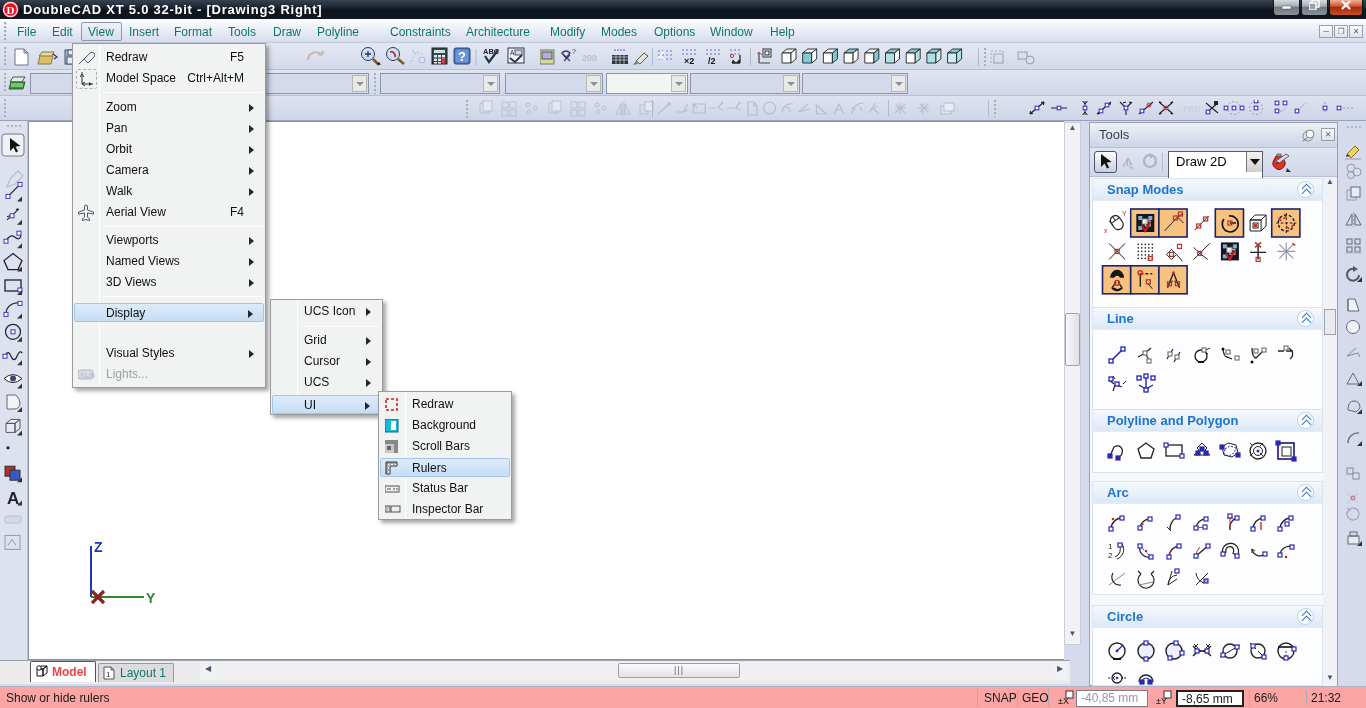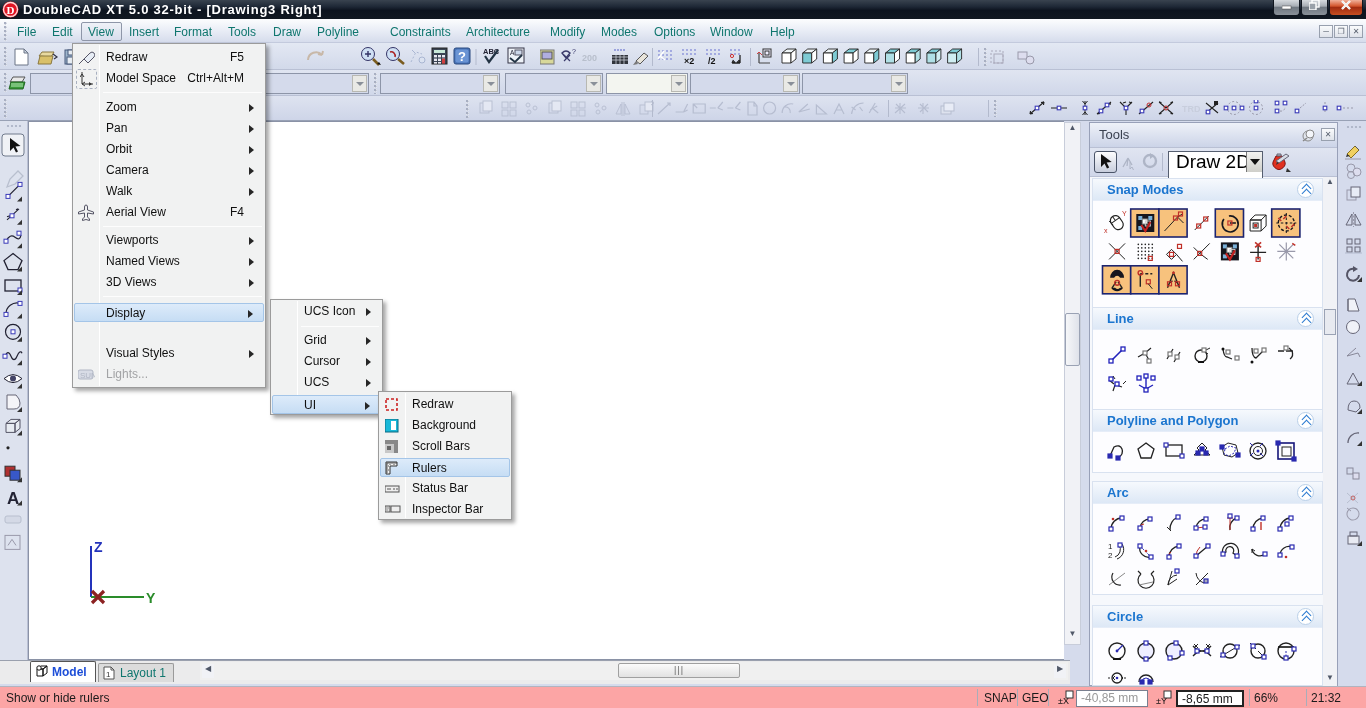--- a/index.html
+++ b/index.html
@@ -35,21 +35,21 @@
 #ptitle { left:0; top:0; width:247px; height:25px; background:linear-gradient(#eef1f8,#ccd4e8); border-bottom:1px solid #b9c0d4; color:#3a4150; font-size:13px; line-height:24px; padding-left:9px; }
 #ptool { left:0; top:25px; width:247px; height:29px; background:linear-gradient(#e0e5f1,#d0d7e9); border-bottom:1px solid #b9c0d4; }
 .sect { position:absolute; left:2px; width:231px; background:#fdfdff; border:1px solid #d9e2f0; }
 .shead { height:22px; background:linear-gradient(#f6f9fd,#dde8f6); border-bottom:1px solid #e6edf8; color:#1b75cf; font-weight:bold; font-size:13px; line-height:21px; padding-left:14px; }
 .chev { position:absolute; right:8px; top:2px; width:17px; height:17px; border-radius:50%; background:#fff; border:1px solid #b9cfe8; }
 .chev:before { content:""; position:absolute; left:4.5px; top:3px; width:6px; height:6px; border-left:1.6px solid #2a7ad0; border-top:1.6px solid #2a7ad0; transform:rotate(45deg); }
 .chev:after { content:""; position:absolute; left:4.5px; top:8px; width:6px; height:6px; border-left:1.6px solid #2a7ad0; border-top:1.6px solid #2a7ad0; transform:rotate(45deg); }
 #pscroll { left:233px; top:54px; width:14px; height:509px; background:#f1f2f6; }
 #pthumb { position:absolute; left:1px; top:132px; width:12px; height:26px; background:#e8eaf0; border:1px solid #9aa2b4; }
 #tabbar { left:0; top:660px; width:1070px; height:24px; background:#ebebec; border-top:1px solid #9aa0ae; }
-#tabModel { left:30px; top:661px; width:66px; height:21px; background:#fff; border:1px solid #555; border-bottom:none; border-radius:2px 2px 0 0; font-size:12px; font-weight:bold; color:#1d4ed8; line-height:20px; padding-left:21px; }
+#tabModel { left:30px; top:661px; width:66px; height:21px; background:#fff; border:1px solid #555; border-bottom:none; border-radius:2px 2px 0 0; font-size:12px; font-weight:bold; color:#ef4444; line-height:20px; padding-left:21px; }
 #tabLayout { left:98px; top:663px; width:76px; height:19px; background:#dcdcdc; border:1px solid #9a9a9a; border-bottom:none; border-radius:2px 2px 0 0; font-size:12px; color:#0f766e; line-height:18px; padding-left:21px; }
 #hscroll { left:200px; top:662px; width:868px; height:18px; background:#f0f0f0; }
 #hthumb { position:absolute; left:418px; top:1px; width:122px; height:15px; background:linear-gradient(#fbfbfb,#e2e2e2); border:1px solid #a0a0a0; border-radius:2px; color:#666; font-size:9px; text-align:center; line-height:13px; letter-spacing:1px; }
 #statusbar { left:0; top:686px; width:1366px; height:22px; background:#fca5a5; border-top:1px solid #b0b4c0; font-size:12px; color:#1a1a1a; }
 .sep { position:absolute; top:2px; bottom:2px; width:1px; background:#a9adb9; }
 .sfield { position:absolute; top:3px; height:17px; border:1px solid #7a8090; background:#fff; font-size:12px; line-height:15px; padding-left:4px; }
 .menu { position:absolute; background:#f1f2f2; border:1px solid #9b9b9b; box-shadow:3px 3px 4px rgba(0,0,0,0.35); font-size:12px; color:#101010; }
 .menu .icol { position:absolute; left:26px; top:1px; bottom:1px; width:1px; background:#e2e3e5; border-right:1px solid #fff; }
 .mi { position:absolute; left:1px; right:1px; height:21px; line-height:21px; }
 .mi .txt { position:absolute; left:32px; white-space:nowrap; }
@@ -556,21 +556,21 @@
 <svg class="i" style="left:9px;top:30px" width="14" height="18" viewBox="0 0 14 18">
       <path d="M2 1 l0 13 l3.5 -3.5 l2.5 5 l2.2 -1.1 l-2.5 -5 l5 -0.5 z" fill="#111"></path>
     </svg>
 <svg class="i" style="left:30px;top:30px" width="40" height="18" viewBox="0 0 40 18">
 <path d="M3 14 l5 -9 m0 0 l4 7 m-4 -7 l-1 8" fill="none" stroke="#aeb5c6" stroke-width="1.3"></path>
       <path d="M10 9 l0 7 l2 -2 l1.5 3" stroke="#aeb5c6" fill="none"></path>
 <circle cx="30" cy="8" r="6" fill="none" stroke="#aeb5c6" stroke-width="2.4"></circle>
       <path d="M30 0 l4 3 l-4 3" fill="#aeb5c6"></path>
 </svg>
 <div style="position:absolute;left:72px;top:30px;width:1px;height:18px;background:#b3bacd"></div>
-<div class="abs" style="left:78px;top:28px;width:95px;height:34px;border:1px solid #555e70;background:#fff;font-size:19px;line-height:20px;padding-left:7px;color:#000">Draw 2D
+<div class="abs" style="left:78px;top:28px;width:95px;height:34px;border:1px solid #555e70;background:#fff;font-size:13px;line-height:20px;padding-left:7px;color:#000">Draw 2D
 <div style="position:absolute;right:0;top:0;width:16px;height:20px;background:linear-gradient(#f2f2f0,#cfcfca);border-left:1px solid #777">
         <div style="position:absolute;left:3px;top:7px;border:5px solid transparent;border-top:6px solid #111"></div>
       </div></div>
 <svg class="i" style="left:178px;top:28px" width="24" height="22" viewBox="0 0 24 22">
 <path d="M8 5 h6 l2 4 a6 6 0 1 1 -10 0 z" fill="#e03020" stroke="#801010"></path>
       <path d="M9 3 h4 v2 h-4 z" fill="#b0b6c4" stroke="#667"></path>
       <path d="M8 10 l10 -7 l3 2 l-10 7 z" fill="#d8dce6" stroke="#667"></path>
       <path d="M11 12 l-3 2 l1 -3" fill="#333"></path>
       <path d="M19 17 l4 4 l-5 0 z" fill="#333"></path>
 </svg>

